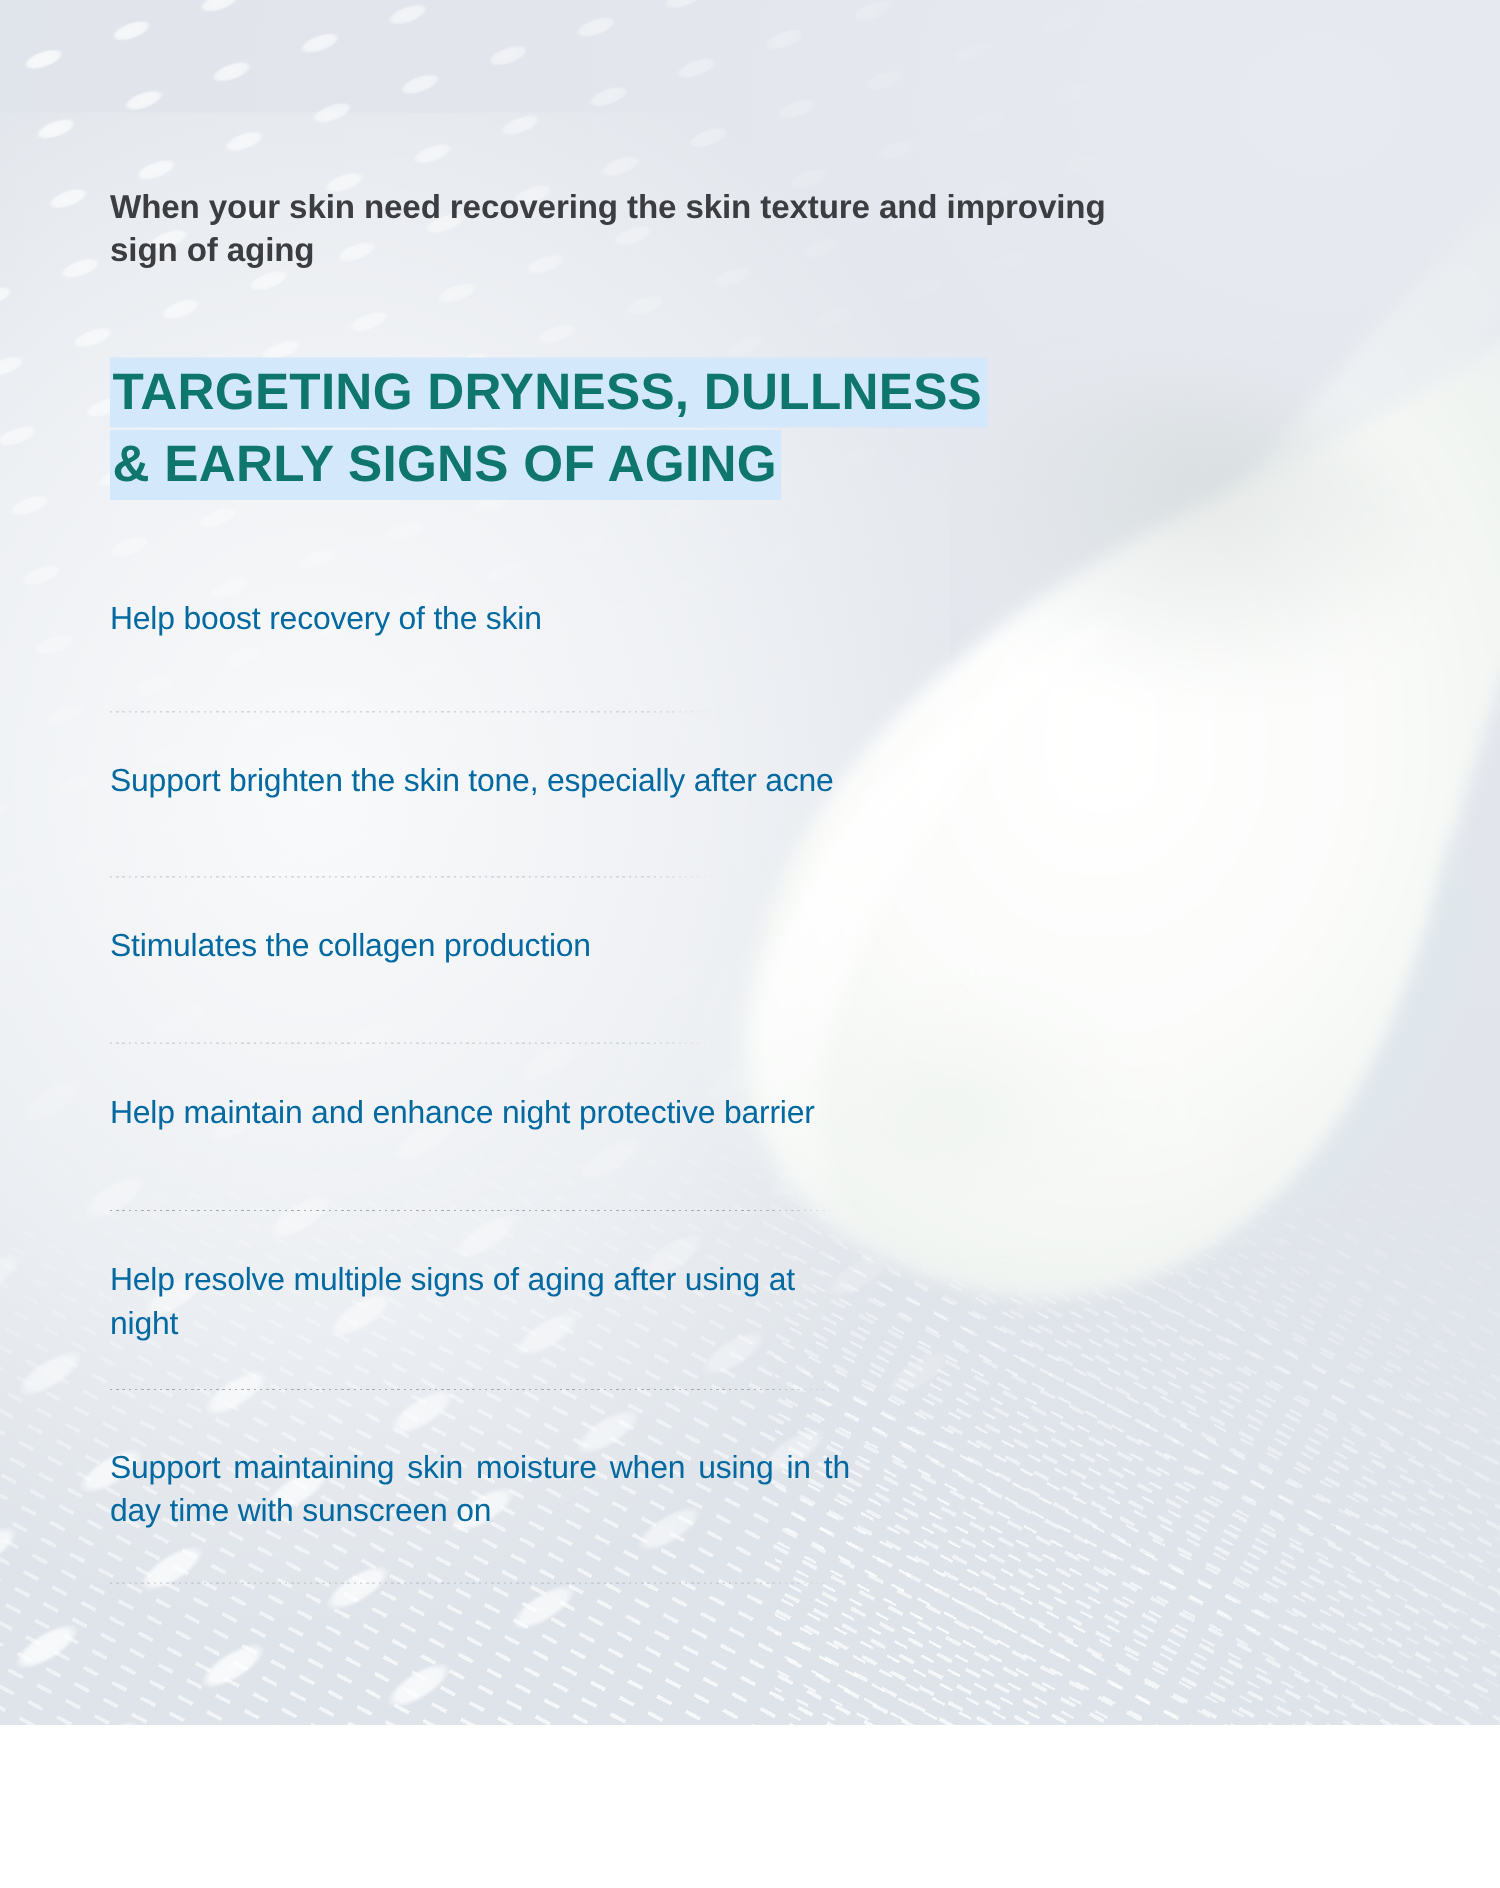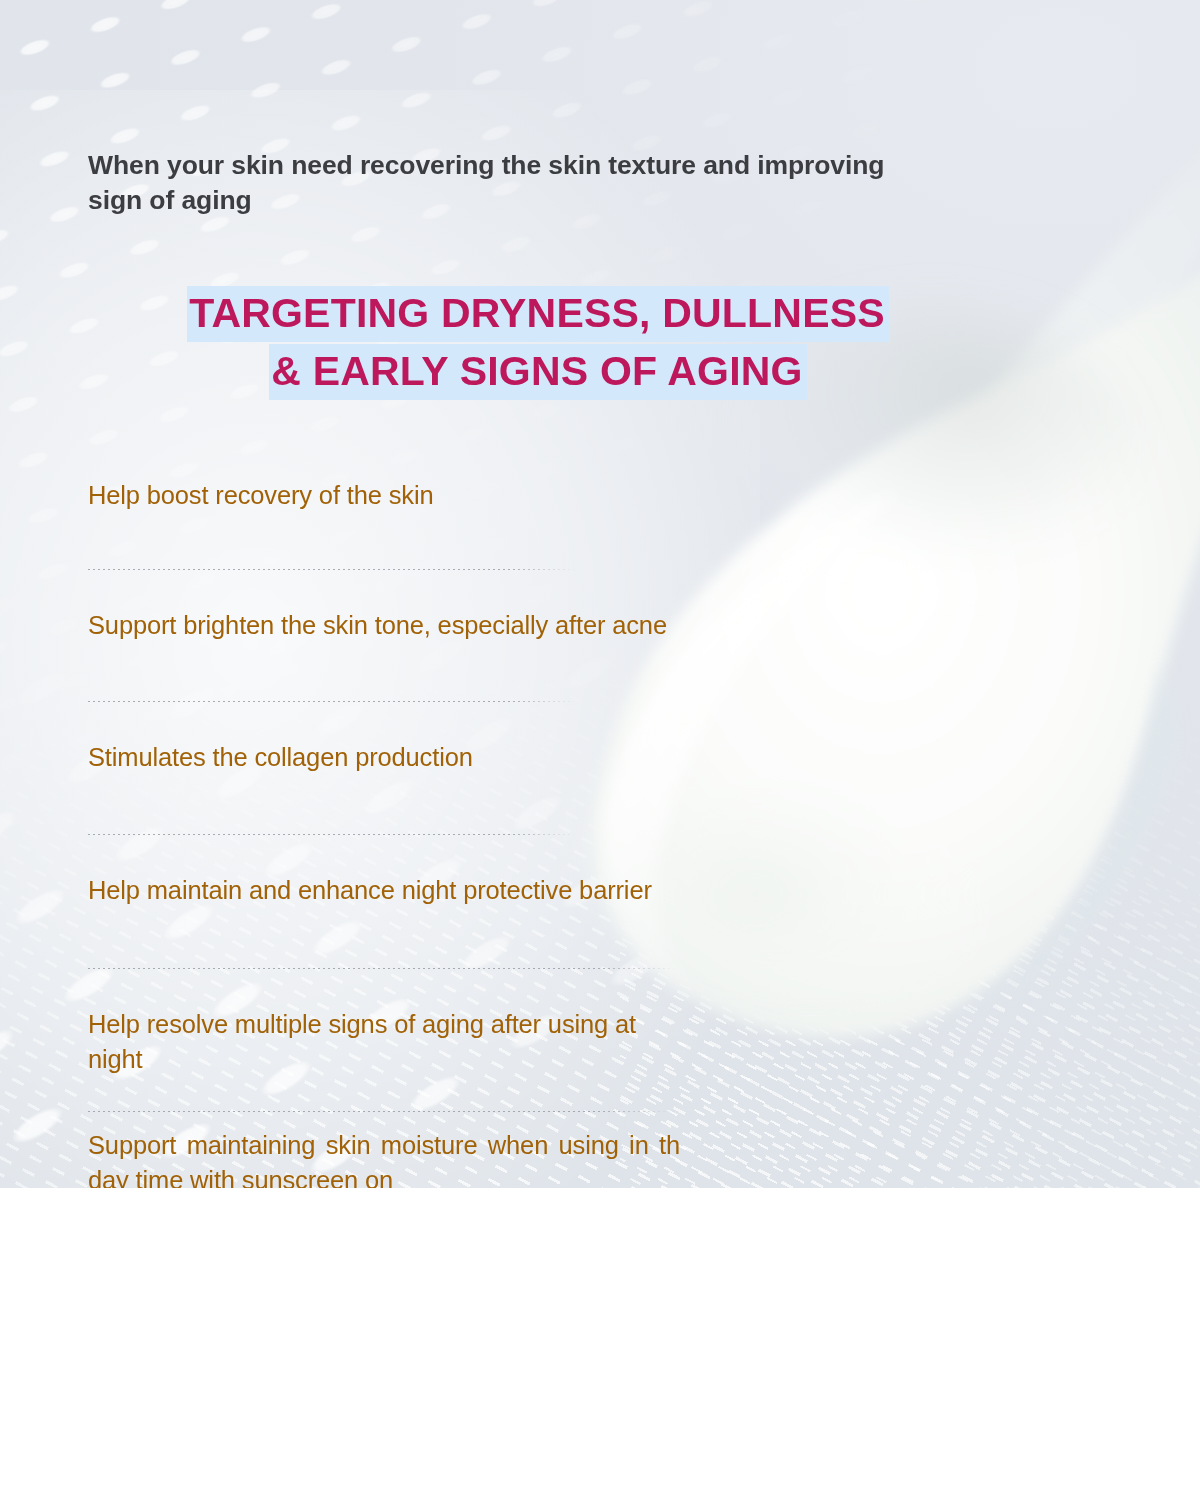--- a/index.html
+++ b/index.html
@@ -7,21 +7,21 @@
     padding: 0;
     background: #ffffff;
   }
   body {
     font-family: "Liberation Sans", sans-serif;
   }
 
   .poster {
     position: relative;
     width: 1200px;
-    height: 1188px;
+    height: 1380px;
     overflow: hidden;
     background: #e2e6ec;
   }
 
   
   .bg-base {
     position: absolute;
     inset: 0;
     background:
       radial-gradient(120% 90% at 88% 6%,  #e7eaf0 0%, #e2e6ec 45%, #dfe4ea 100%),
@@ -150,50 +150,50 @@
   }
 
   .headline {
     position: absolute;
     top: 284px;
     left: 0;
     width: 900px;
     font-size: 41px;
     line-height: 1.42;
     font-weight: 700;
-    color: #be185d;
+    color: #0f766e;
     letter-spacing: 0.2px;
-    text-align: center;
   }
   .headline .hl {
     background: #d3e8fb;
     box-decoration-break: clone;
     -webkit-box-decoration-break: clone;
     padding: 4px 4px 6px 2px;
   }
 
   .benefits {
     position: absolute;
     top: 478px;
     left: 0;
     width: 600px;
   }
 
   .benefit {
-    color: #a16207;
+    color: #0369a1;
     font-size: 25.5px;
     line-height: 1.38;
     letter-spacing: -0.15px;
     font-weight: 400;
   }
   .benefit.wide { width: 600px; }
   .benefit.justify {
     text-align: justify;
     text-align-last: left;
     width: 592px;
+    margin-top: 29px;
   }
 
   .sep {
     height: 1px;
     background-image: repeating-linear-gradient(to right,
       #9aa0a6 0px, #9aa0a6 2px, rgba(154,160,166,0) 2px, rgba(154,160,166,0) 5px);
     -webkit-mask-image: linear-gradient(to right, #000 0%, #000 86%, rgba(0,0,0,0.25) 96%, rgba(0,0,0,0) 100%);
             mask-image: linear-gradient(to right, #000 0%, #000 86%, rgba(0,0,0,0.25) 96%, rgba(0,0,0,0) 100%);
     opacity: 0.85;
   }

